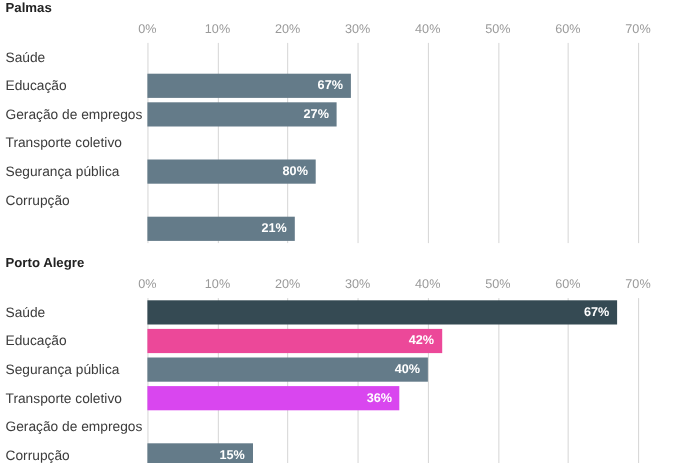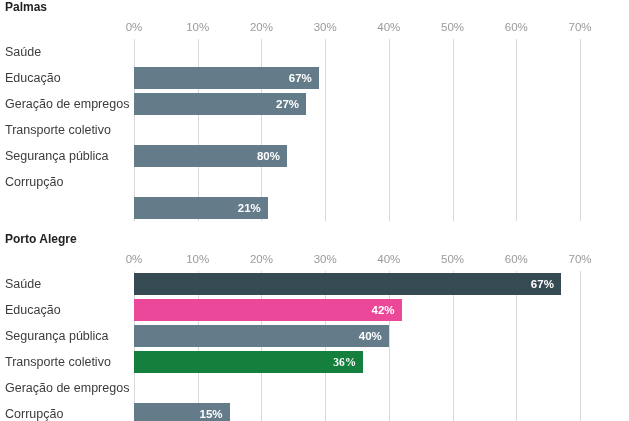--- a/index.html
+++ b/index.html
@@ -242,21 +242,21 @@
             <div class="row-label" style="color: rgb(60, 60, 60);">Segurança pública</div>
             <div class="bar-track" style="left: 134px; width: 446px;">
               <div class="bar" style="width: 254.857px; background: rgb(100, 123, 137);">
                 <div class="bar-value" style="color: rgb(255, 255, 255);">40%</div>
               </div>
             </div>
           </div>
           <div class="row">
             <div class="row-label" style="color: rgb(60, 60, 60);">Transporte coletivo</div>
             <div class="bar-track" style="left: 134px; width: 446px;">
-              <div class="bar" style="width: 229.371px; background: #15803d; font-family: Liberation Serif, serif;">
+              <div class="bar" style="width: 229.371px; background: #d946ef;">
                 <div class="bar-value" style="color: rgb(255, 255, 255);">36%</div>
               </div>
             </div>
           </div>
           <div class="row">
             <div class="row-label" style="color: rgb(60, 60, 60);">Geração de empregos</div>
           </div>
           <div class="row">
             <div class="row-label" style="color: rgb(60, 60, 60);">Corrupção</div>
             <div class="bar-track" style="left: 134px; width: 446px;">

